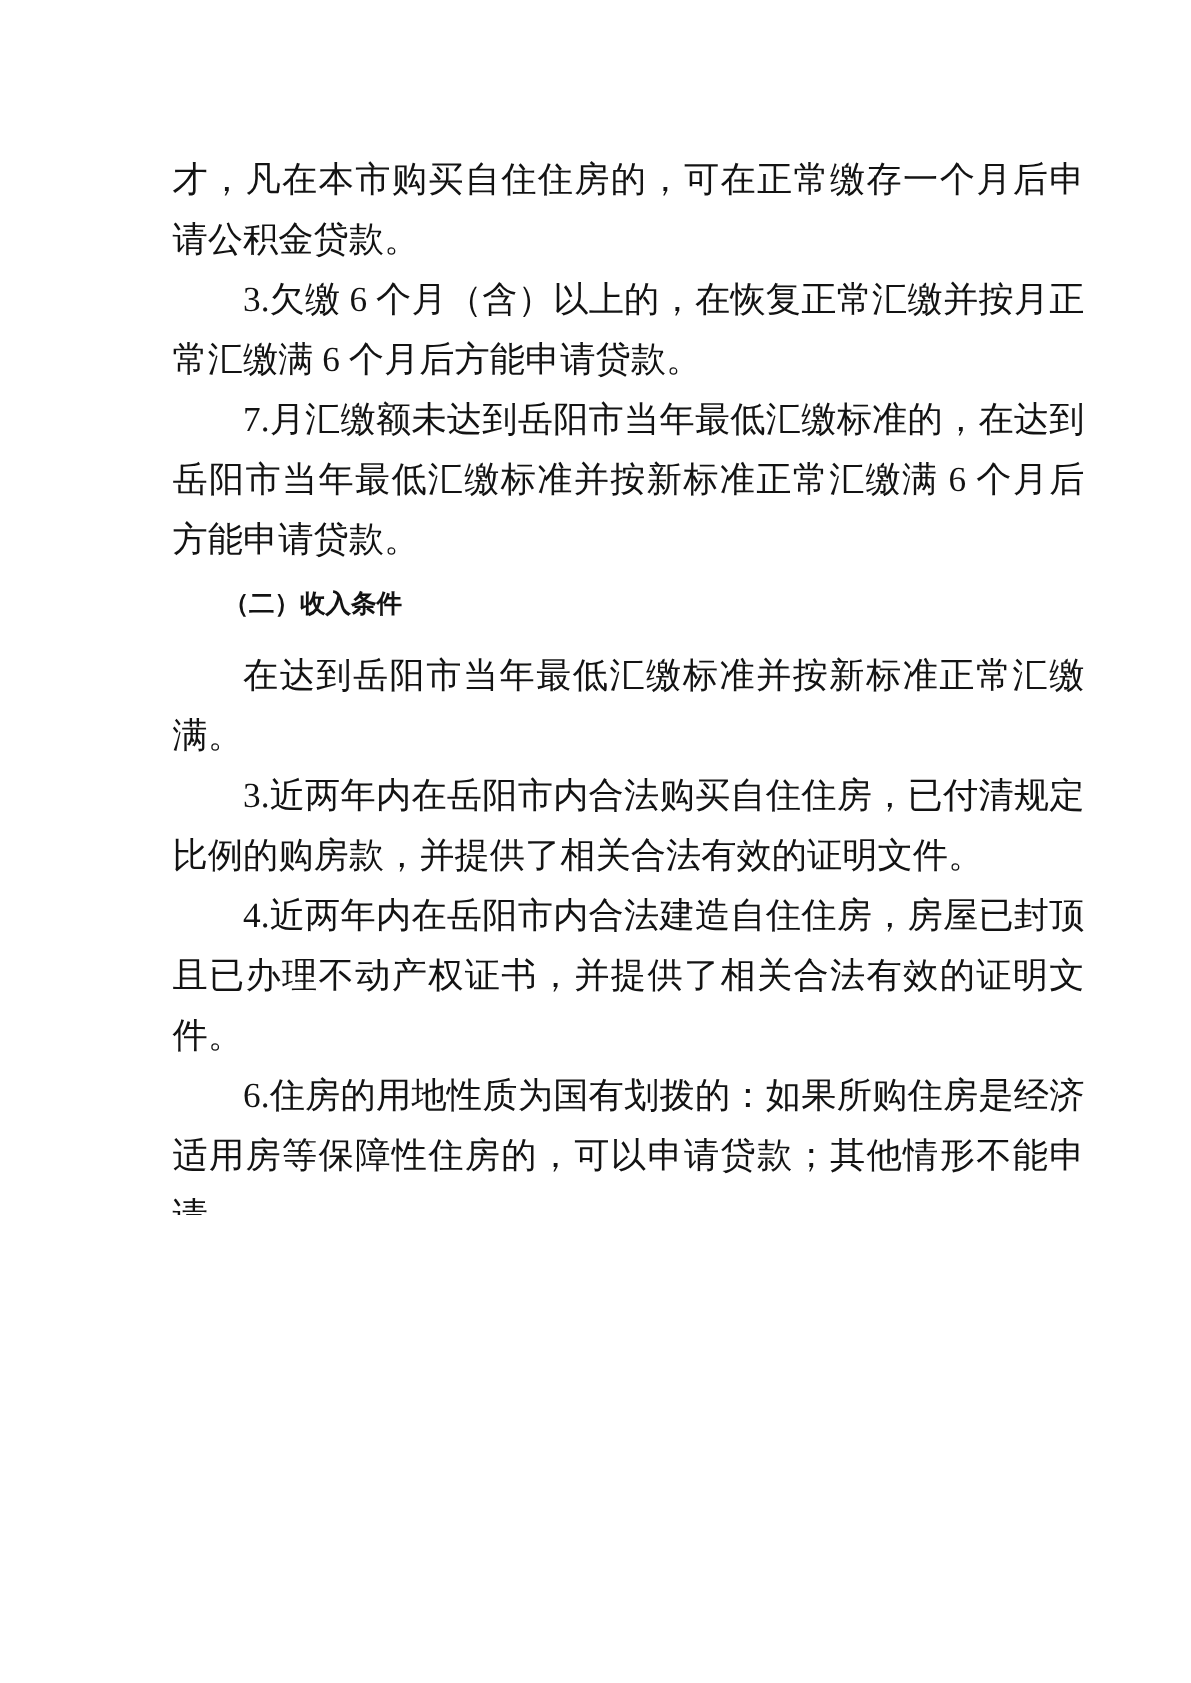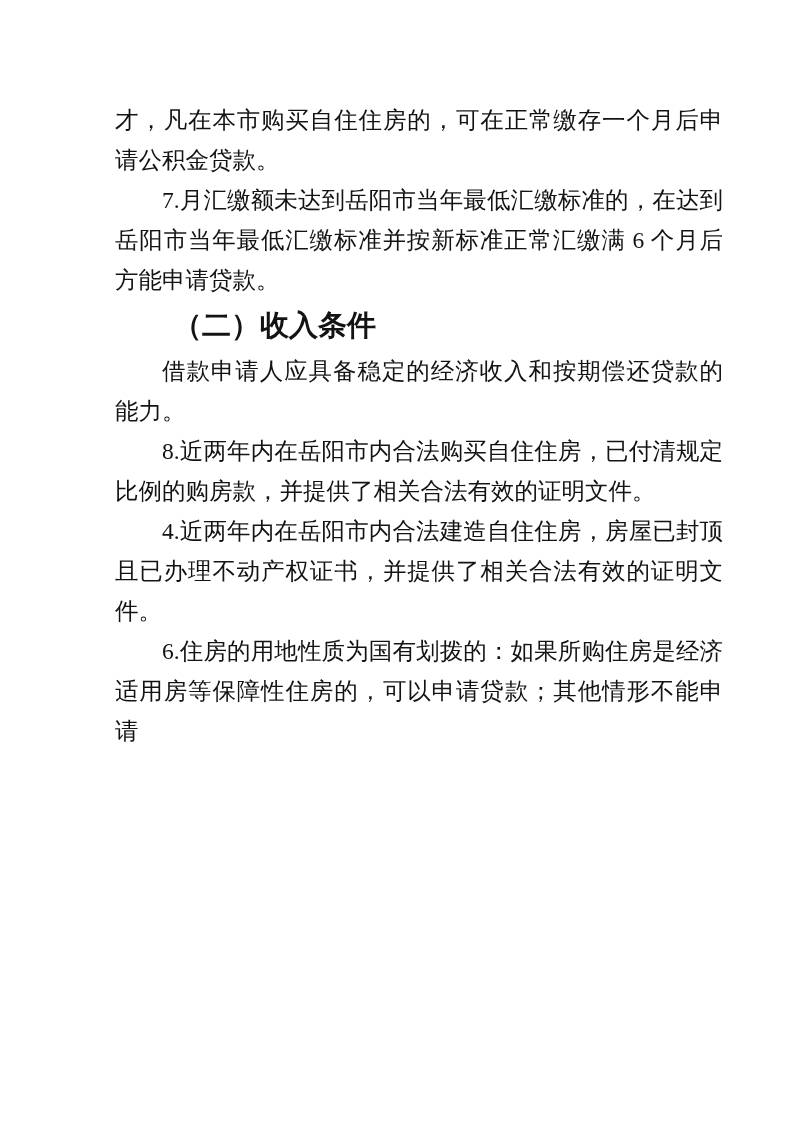--- a/index.html
+++ b/index.html
@@ -28,31 +28,32 @@
     text-align: justify;
     text-justify: inter-character;
     text-align-last: left;
     word-break: break-all;
   }
   .para.indent {
     text-indent: 2em;
   }
   .para.heading {
     font-weight: 700;
-    font-family: Liberation Serif, serif;
-    font-size: 29px;
+    font-family: Liberation Mono, monospace;
+    font-size: 17px;
     margin: 5px 0 6px 0;
   }
 </style>
 </head>
 <body>
 
 <div class="page">
   <div class="content" id="paragraph-container">
       <p class="para">才，凡在本市购买自住住房的，可在正常缴存一个月后申请公积金贷款。</p>
+      <p class="para indent">3.欠缴 6 个月（含）以上的，在恢复正常汇缴并按月正常汇缴满 6 个月后方能申请贷款。</p>
       <p class="para indent">7.月汇缴额未达到岳阳市当年最低汇缴标准的，在达到岳阳市当年最低汇缴标准并按新标准正常汇缴满 6 个月后方能申请贷款。</p>
       <p class="para indent heading">（二）收入条件</p>
-      <p class="para indent">借款申请人应具备稳定的经济收入和按期偿还贷款的能力。</p>
-      <p class="para indent">8.近两年内在岳阳市内合法购买自住住房，已付清规定比例的购房款，并提供了相关合法有效的证明文件。</p>
+      <p class="para indent">在达到岳阳市当年最低汇缴标准并按新标准正常汇缴满。</p>
+      <p class="para indent">3.近两年内在岳阳市内合法购买自住住房，已付清规定比例的购房款，并提供了相关合法有效的证明文件。</p>
       <p class="para indent">4.近两年内在岳阳市内合法建造自住住房，房屋已封顶且已办理不动产权证书，并提供了相关合法有效的证明文件。</p>
       <p class="para indent">6.住房的用地性质为国有划拨的：如果所购住房是经济适用房等保障性住房的，可以申请贷款；其他情形不能申请</p>
     </div>
 </div>
 
 </body></html>

